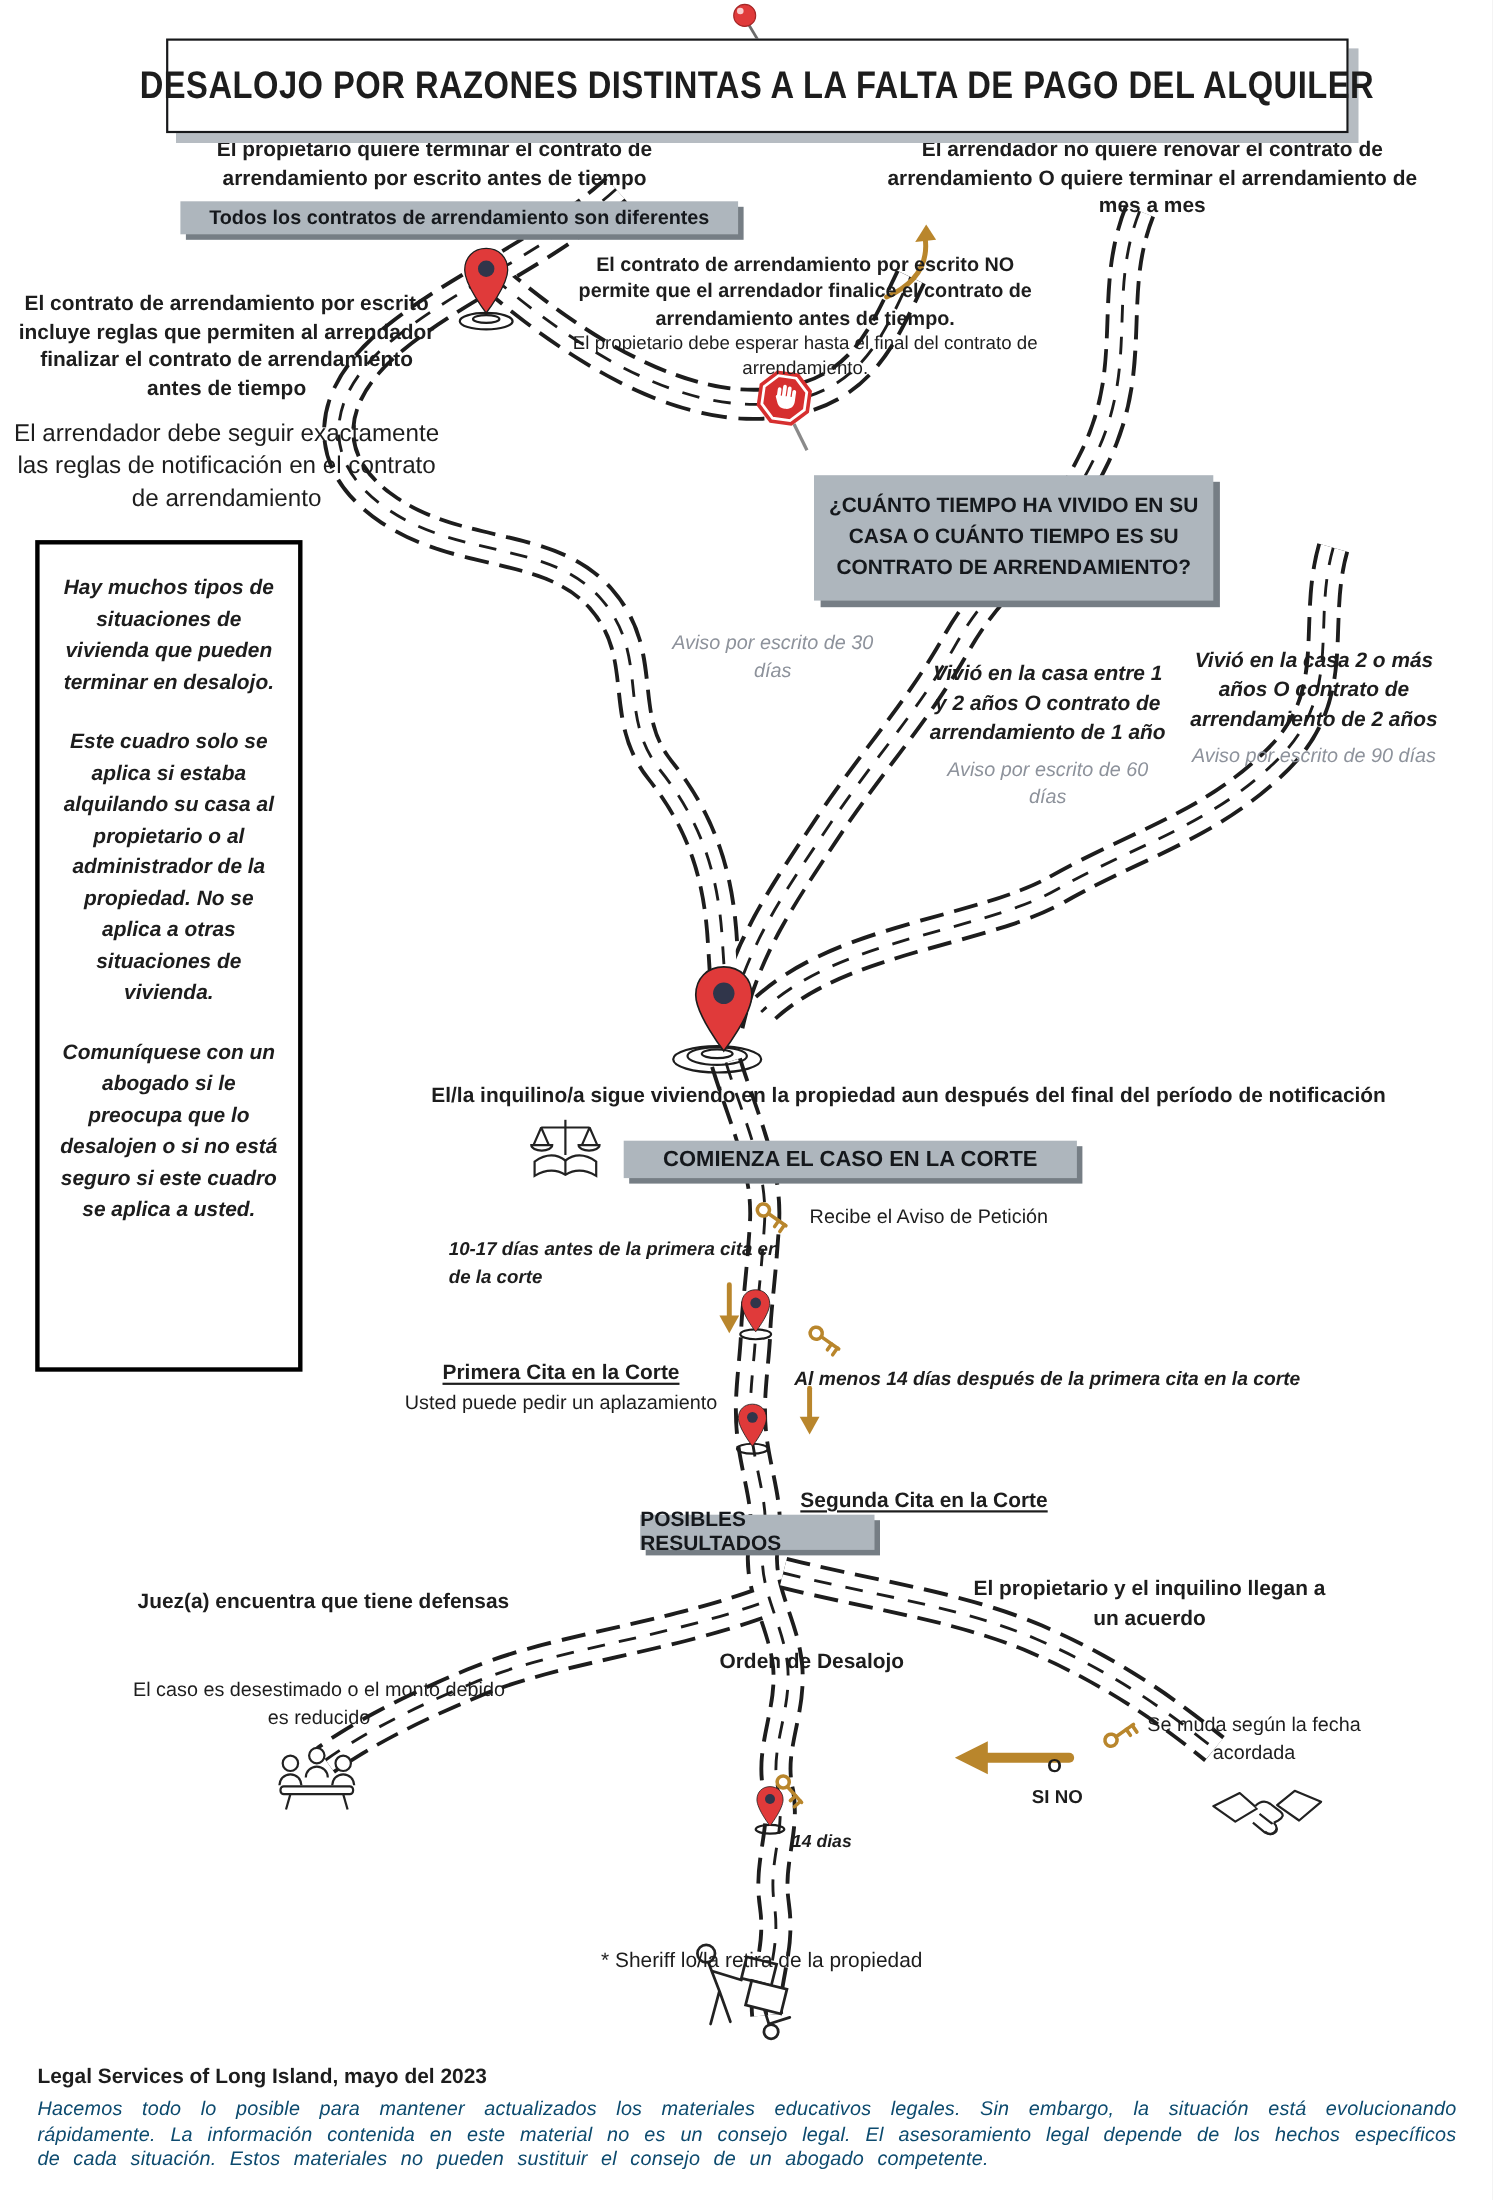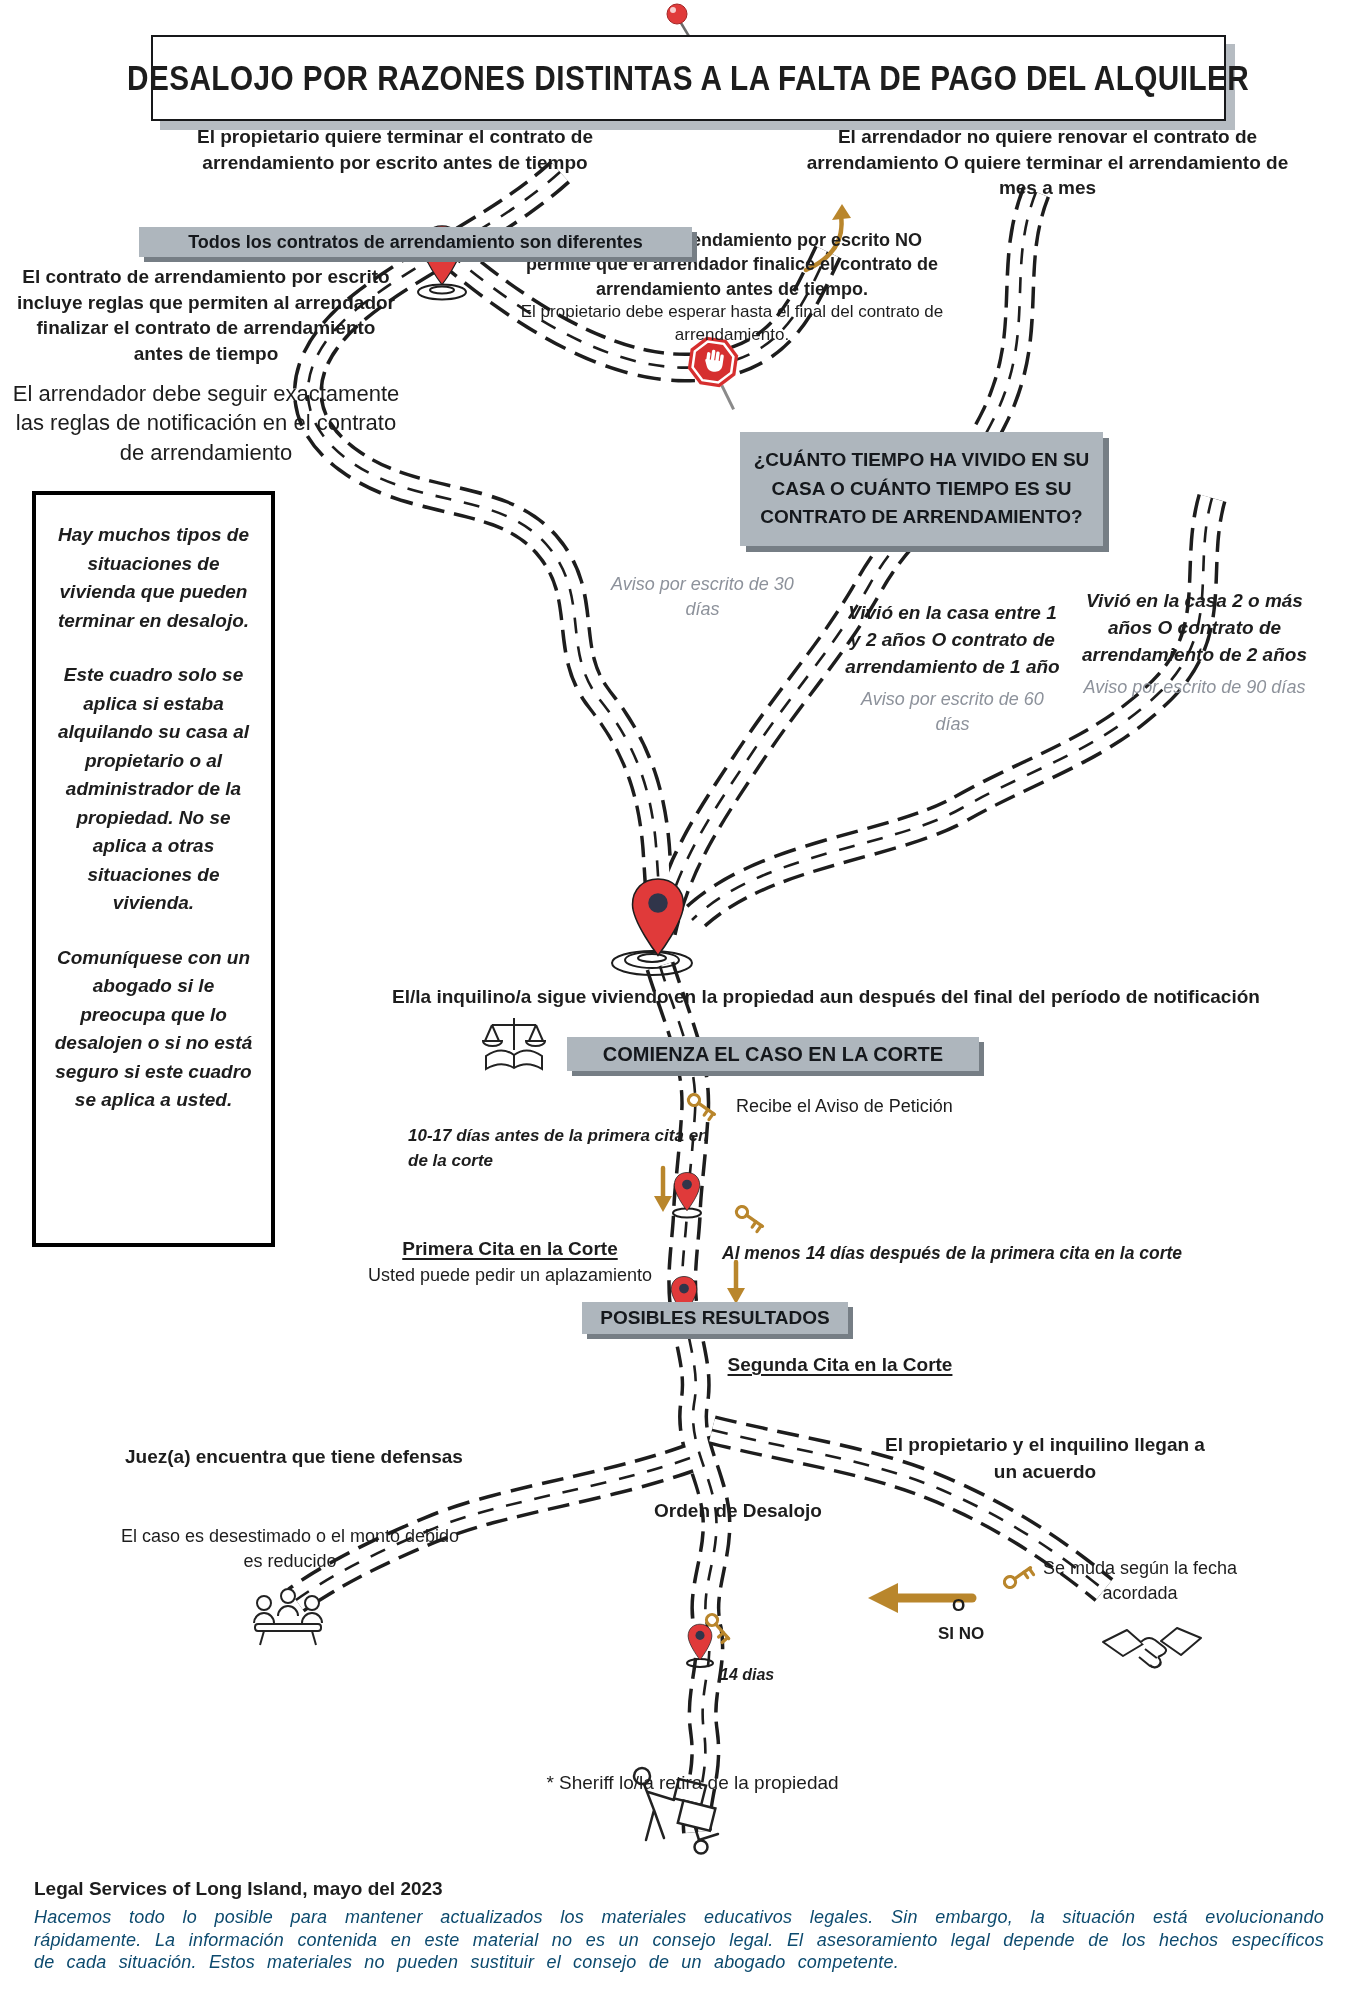--- a/index.html
+++ b/index.html
@@ -198,21 +198,21 @@
       <rect x="52" y="38" width="33" height="23" transform="rotate(14 68 50)"></rect>
     </g>
   </svg>
 
   <div class="title-box">
     <div class="tt">DESALOJO POR RAZONES DISTINTAS A LA FALTA DE PAGO DEL ALQUILER</div>
   </div>
 
   <div class="txt heading center" style="left:150px;top:124px;width:490px;">El propietario quiere terminar el contrato de arrendamiento por escrito antes de tiempo</div>
 
-  <div class="gray-panel" style="position:absolute;left:139px;top:183px;width:553px;height:30px;font-size:18px;margin-top:44px;">Todos los contratos de arrendamiento son diferentes</div>
+  <div class="gray-panel" style="position:absolute;left:164px;top:183px;width:507px;height:30px;font-size:18px;">Todos los contratos de arrendamiento son diferentes</div>
 
   <div class="txt heading center" style="left:800px;top:124px;width:495px;">El arrendador no quiere renovar el contrato de arrendamiento O quiere terminar el arrendamiento de mes a mes</div>
 
   <div class="txt center" style="left:512px;top:228px;width:440px;">
     <div class="heading" style="font-size:18px;">El contrato de arrendamiento por escrito NO permite que el arrendador finalice el contrato de arrendamiento antes de tiempo.</div>
     <div class="small-note">El propietario debe esperar hasta el final del contrato de arrendamiento.</div>
   </div>
 
   <div class="txt center" style="left:10px;top:264px;width:392px;">
     <div class="heading">El contrato de arrendamiento por escrito incluye reglas que permiten al arrendador finalizar el contrato de arrendamiento antes de tiempo</div>
@@ -249,21 +249,21 @@
 
   <div class="txt center" style="left:300px;top:1194px;width:420px;">
     <div class="bold underline" style="font-size:19px;">Primera Cita en la Corte</div>
     <div style="font-size:18px;margin-top:5px;">Usted puede pedir un aplazamiento</div>
   </div>
 
   <div class="txt bold italic" style="left:722px;top:1243px;width:545px;font-size:17.5px;white-space:nowrap;">Al menos 14 días después de la primera cita en la corte</div>
 
   <div class="txt bold underline center" style="left:700px;top:1310px;width:280px;font-size:19px;">Segunda Cita en la Corte</div>
 
-  <div class="gray-panel" style="position:absolute;left:582px;top:1302px;width:266px;height:32px;font-size:19px;">POSIBLES RESULTADOS</div>
+  <div class="gray-panel" style="position:absolute;left:582px;top:1377px;width:213px;height:32px;font-size:19px;">POSIBLES RESULTADOS</div>
 
   <div class="txt bold center" style="left:84px;top:1446px;width:420px;font-size:19px;">Juez(a) encuentra que tiene defensas</div>
 
   <div class="txt bold center" style="left:875px;top:1432px;width:340px;font-size:19px;line-height:1.4;">El propietario y el inquilino llegan a un acuerdo</div>
 
   <div class="txt center" style="left:110px;top:1524px;width:360px;font-size:18px;line-height:1.4;">El caso es desestimado o el monto debido es reducido</div>
 
   <div class="txt bold center" style="left:618px;top:1500px;width:240px;font-size:19px;">Orden de Desalojo</div>
 
 

